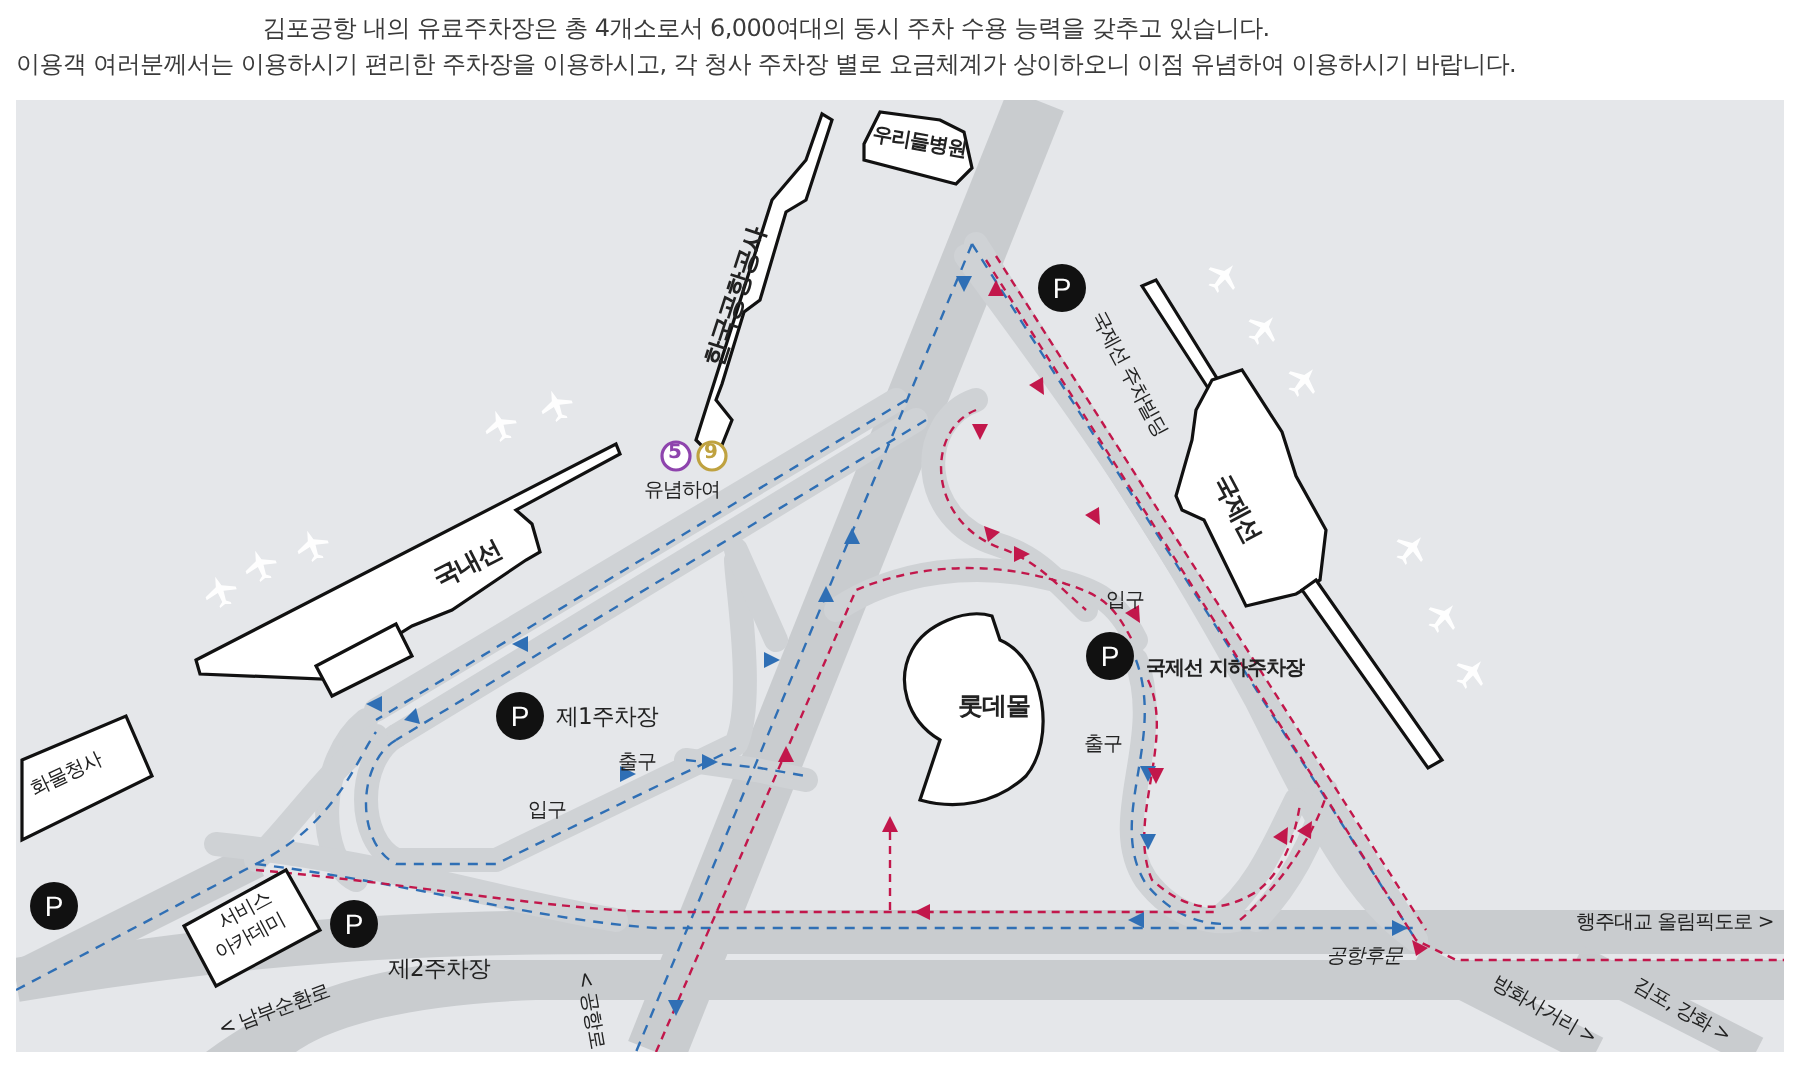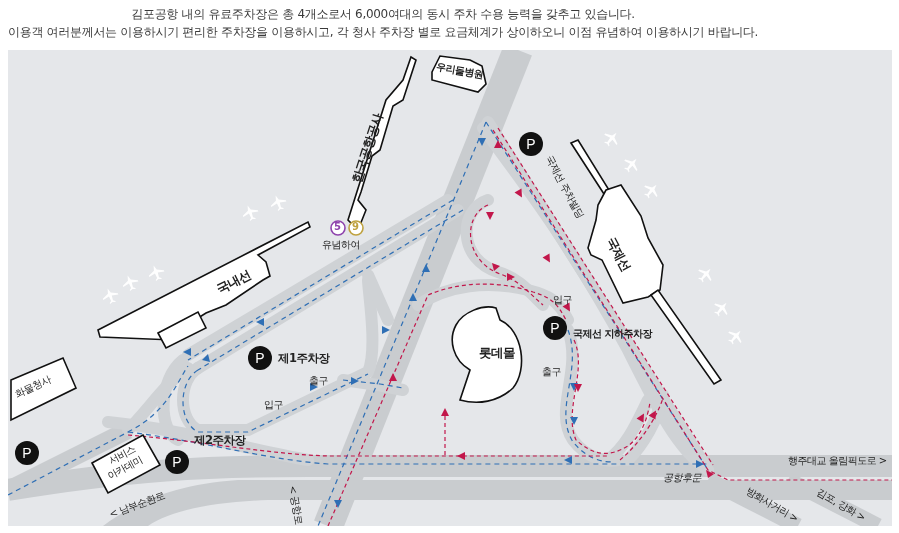--- a/index.html
+++ b/index.html
@@ -4,21 +4,21 @@
 <style>
   html, body { margin: 0; padding: 0; background: #ffffff; }
   body { width: 899px; height: 533px; position: relative; overflow: hidden;
          font-family: "DejaVu Sans", "Liberation Sans", sans-serif; color: #333; }
   .intro { position: absolute; left: 8px; top: 5px; font-size: 12px; line-height: 18px; color: #3a3a3a; letter-spacing: -0.3px; text-align: center; }
   .intro p { margin: 0; white-space: nowrap; }
   .map { position: absolute; left: 8px; top: 50px; width: 884px; height: 476px; background: #e5e7ea; overflow: hidden; }
   .map svg { position: absolute; left: 0; top: 0; }
   .lbl { position: absolute; font-size: 10.5px; color: #222; white-space: nowrap; font-weight: bold; letter-spacing: -0.5px; }
   .lbl.sm { font-size: 10px; font-weight: normal; }
-  .lbl.bld { font-size: 11.5px; font-weight: bold; }
+  .lbl.bld { font-size: 11.5px; font-weight: normal; }
   .lbl.big { font-size: 12.5px; font-weight: bold; }
   .pbadge { position: absolute; width: 24px; height: 24px; border-radius: 50%; background: #111; color: #fff;
             font-size: 14px; line-height: 24px; text-align: center; font-family: "Liberation Sans", sans-serif; }
 </style>
 </head>
 <body>
 
 <div class="intro">
   <p>김포공항 내의 유료주차장은 총 4개소로서 6,000여대의 동시 주차 수용 능력을 갖추고 있습니다.</p>
   <p>이용객 여러분께서는 이용하시기 편리한 주차장을 이용하시고, 각 청사 주차장 별로 요금체계가 상이하오니 이점 유념하여 이용하시기 바랍니다.</p>
@@ -192,21 +192,21 @@
   <span class="lbl sm" style="left:6px;top:330px;transform:rotate(-25deg);">화물청사</span>
   <span class="lbl sm" style="left:100px;top:398px;transform:rotate(-28deg);">서비스</span>
   <span class="lbl sm" style="left:98px;top:411px;transform:rotate(-28deg);">아카데미</span>
   <span class="lbl big" style="left:471px;top:295px;">롯데몰</span>
   <span class="lbl sm" style="left:522px;top:130px;transform:rotate(62deg);">국제선 주차빌딩</span>
 
   <div class="pbadge" style="left:511px;top:82px;">P</div>
   <div class="pbadge" style="left:240px;top:296px;">P</div>
   <span class="lbl bld" style="left:270px;top:301px;">제1주차장</span>
   <div class="pbadge" style="left:157px;top:400px;">P</div>
-  <span class="lbl bld" style="left:186px;top:383px;">제2주차장</span>
+  <span class="lbl bld" style="left:186px;top:427px;">제2주차장</span>
   <div class="pbadge" style="left:535px;top:266px;">P</div>
   <span class="lbl sm" style="left:565px;top:257px;font-weight:bold;margin-top:20px;">국제선 지하주차장</span>
   <div class="pbadge" style="left:7px;top:391px;">P</div>
 
   <span class="lbl sm" style="left:301px;top:324px;">출구</span>
   <span class="lbl sm" style="left:256px;top:348px;">입구</span>
   <span class="lbl sm" style="left:545px;top:243px;">입구</span>
   <span class="lbl sm" style="left:534px;top:315px;">출구</span>
   <span class="lbl sm" style="left:655px;top:421px;font-style:italic;">공항후문</span>
 

